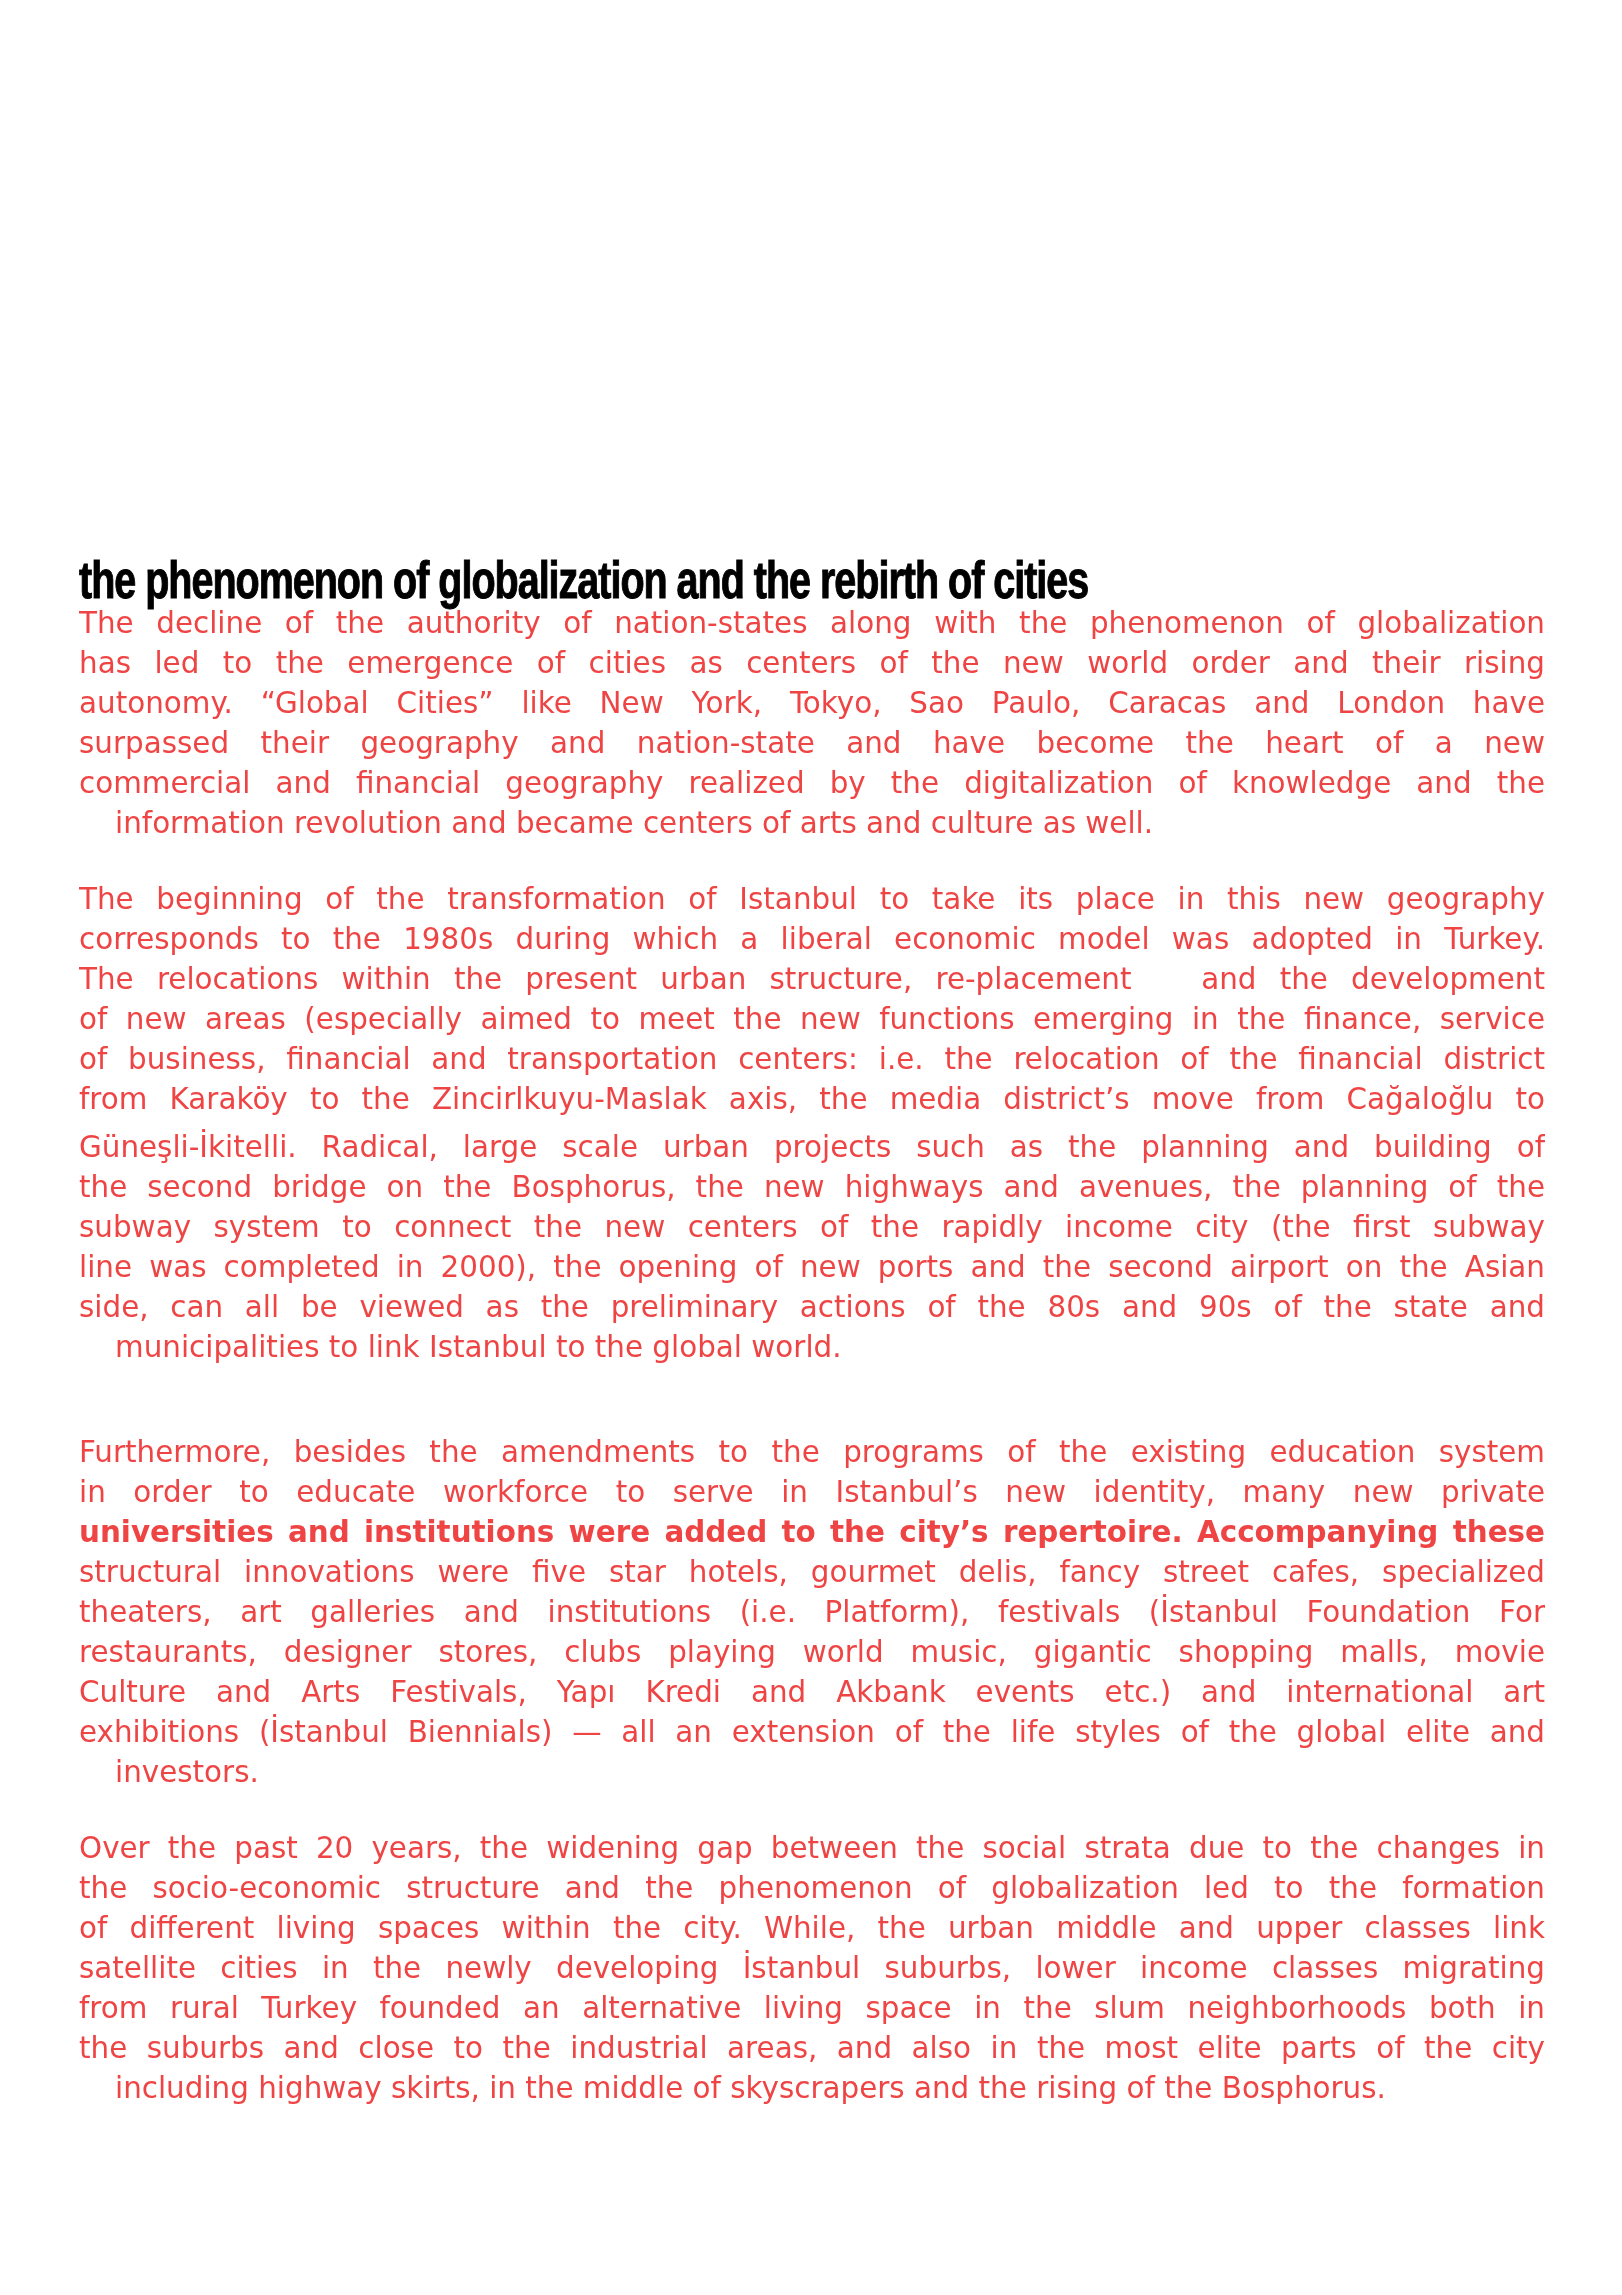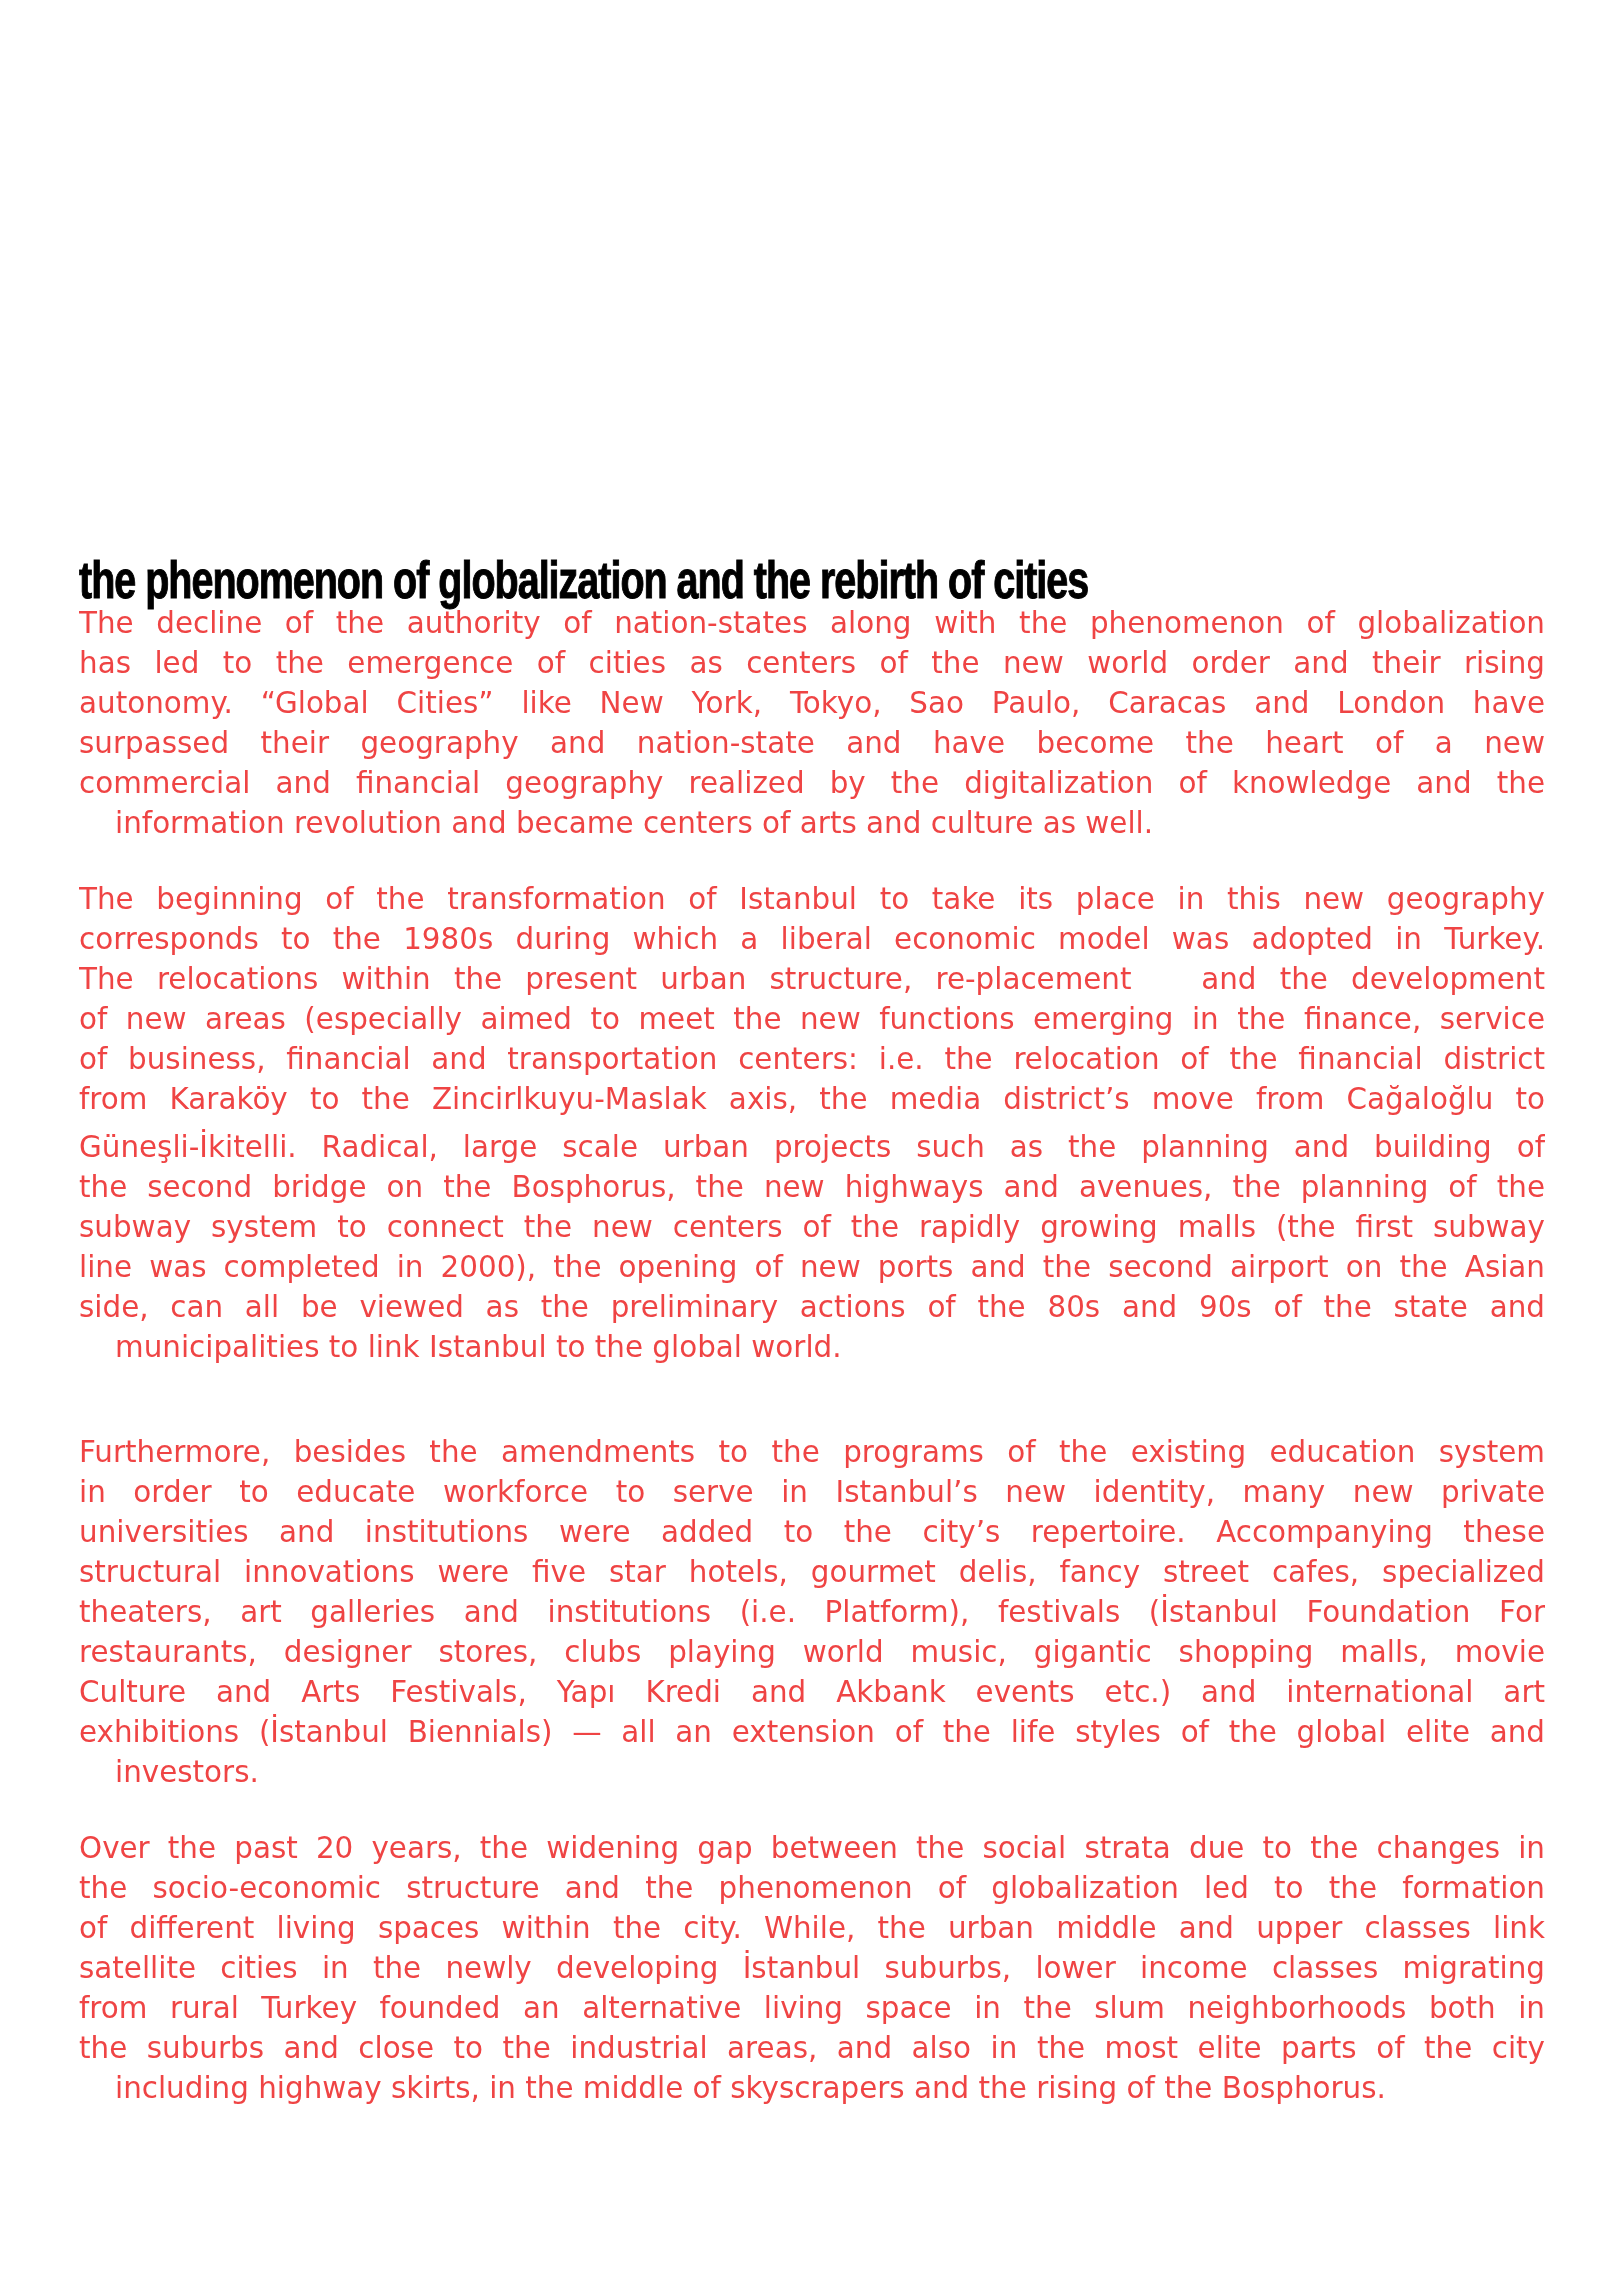--- a/index.html
+++ b/index.html
@@ -125,42 +125,42 @@
     <span class="line">
         <span class="line-inner" style="white-space: normal;">from Karaköy to the Zincirlkuyu-Maslak axis, the media district’s move from Cağaloğlu to</span>
       </span>
     <span class="line">
         <span class="line-inner" style="white-space: normal; margin-top: 8px;">Güneşli-İkitelli. Radical, large scale urban projects such as the planning and building of</span>
       </span>
     <span class="line">
         <span class="line-inner" style="white-space: normal;">the second bridge on the Bosphorus, the new highways and avenues, the planning of the</span>
       </span>
     <span class="line">
-        <span class="line-inner" style="white-space: normal;">subway system to connect the new centers of the rapidly growing malls (the first subway</span>
+        <span class="line-inner" style="white-space: normal;">subway system to connect the new centers of the rapidly income city (the first subway</span>
       </span>
     <span class="line">
         <span class="line-inner" style="white-space: normal;">line was completed in 2000), the opening of new ports and the second airport on the Asian</span>
       </span>
     <span class="line">
         <span class="line-inner" style="white-space: normal;">side, can all be viewed as the preliminary actions of the 80s and 90s of the state and</span>
       </span>
     <span class="line last">
         <span class="line-inner" style="white-space: normal;">municipalities to link Istanbul to the global world.</span>
       </span>
   </div>
 
   <div class="body-text" id="p3">
     <span class="line">
         <span class="line-inner" style="white-space: normal;">Furthermore, besides the amendments to the programs of the existing education system</span>
       </span>
     <span class="line">
         <span class="line-inner" style="white-space: normal;">in order to educate workforce to serve in Istanbul’s new identity, many new private</span>
       </span>
     <span class="line">
-        <span class="line-inner" style="white-space: normal;">universities and institutions were added to the city’s repertoire. Accompanying these</span>
+        <span class="line-inner" style="white-space: normal; font-weight: bold;">universities and institutions were added to the city’s repertoire. Accompanying these</span>
       </span>
     <span class="line">
         <span class="line-inner" style="white-space: normal;">structural innovations were five star hotels, gourmet delis, fancy street cafes, specialized</span>
       </span>
     <span class="line">
         <span class="line-inner" style="white-space: normal;">theaters, art galleries and institutions (i.e. Platform), festivals (İstanbul Foundation For</span>
       </span>
     <span class="line">
         <span class="line-inner" style="white-space: normal;">restaurants, designer stores, clubs playing world music, gigantic shopping malls, movie</span>
       </span>

